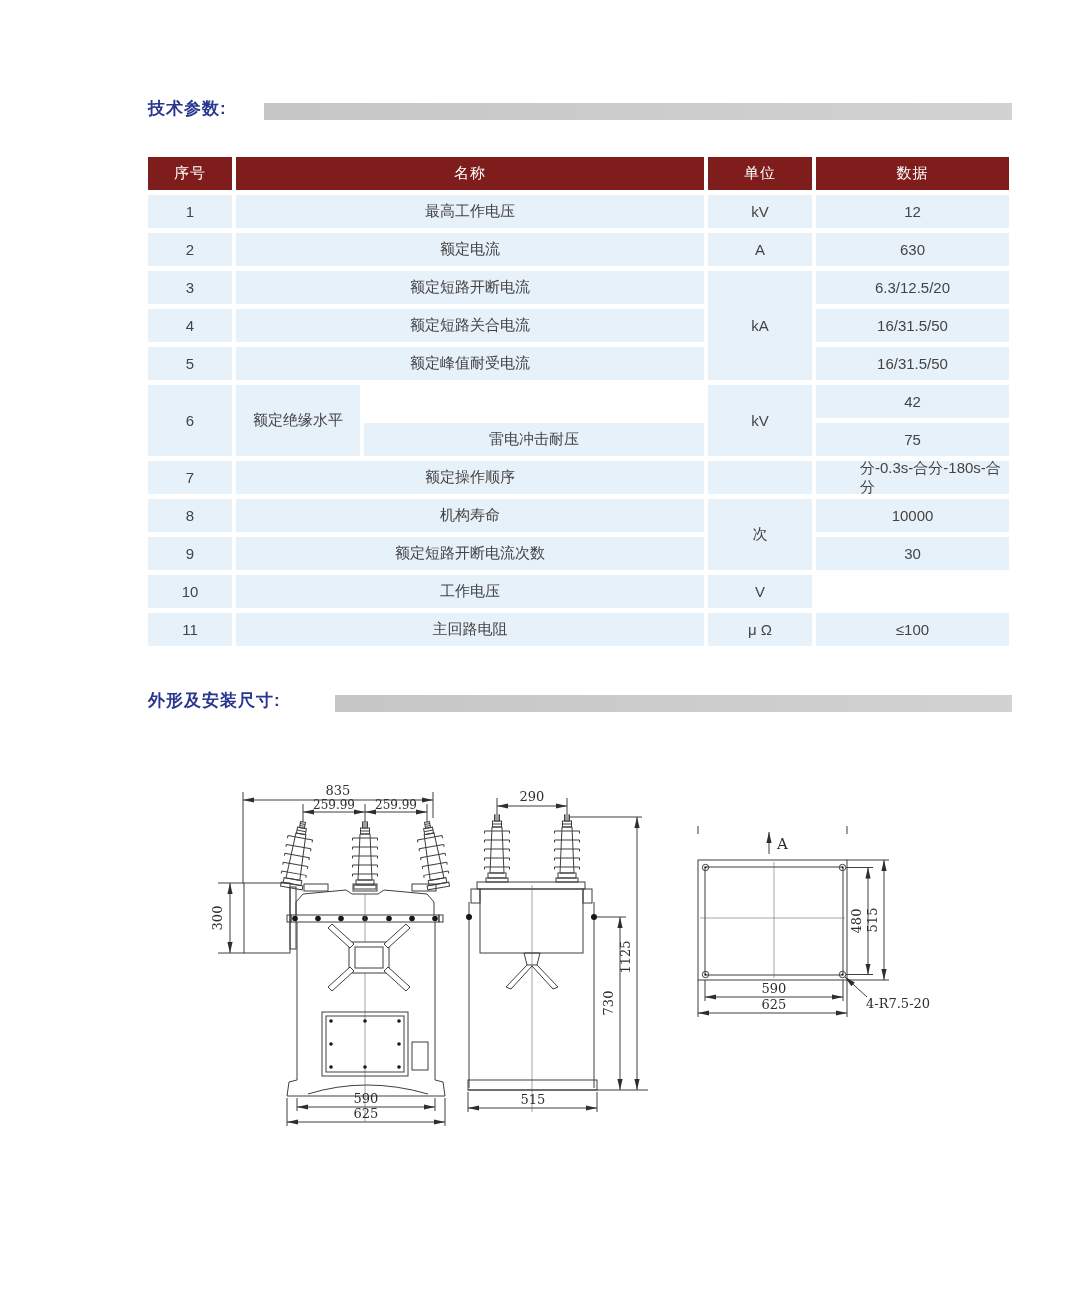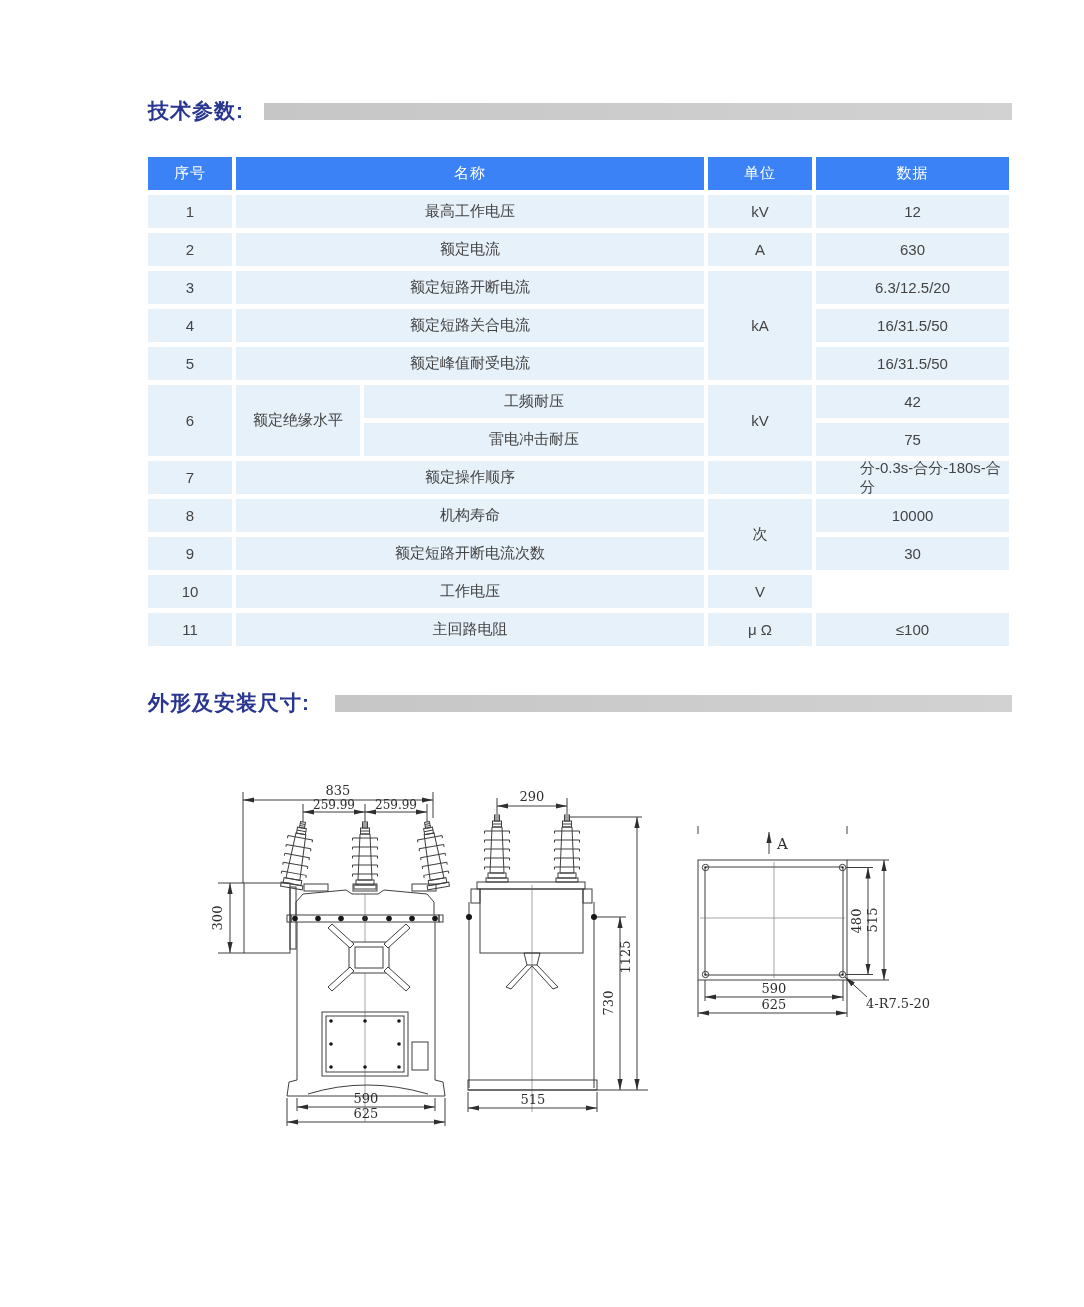--- a/index.html
+++ b/index.html
@@ -1,27 +1,27 @@
 <!DOCTYPE html>
 <html><head>
 <meta charset="utf-8">
 <style>
   html,body{margin:0;padding:0;background:#fff;}
   .page{position:relative;width:1084px;height:1307px;background:#ffffff;overflow:hidden;
         font-family:"Liberation Sans",sans-serif;}
-  .sec-title{position:absolute;left:148px;font-size:21px;font-weight:bold;color:#28368f;
+  .sec-title{position:absolute;left:148px;font-size:17px;font-weight:bold;color:#28368f;
              letter-spacing:1px;}
   .sec-bar{position:absolute;height:17px;background:linear-gradient(to right,#c6c6c6,#d2d2d2);}
   
   .t{position:absolute;left:148px;top:157px;display:grid;
      grid-template-columns:84px 124px 340px 104px 193px;
      gap:5px 4px;grid-auto-rows:33px;}
   .c{display:flex;align-items:center;justify-content:center;background:#e7f1fa;
      color:#444;font-size:15px;}
-  .h{background:#3b82f6;color:#ffffff;font-size:15px;letter-spacing:1px;}
+  .h{background:#7f1d1d;color:#ffffff;font-size:15px;letter-spacing:1px;}
   
   .draw{position:absolute;left:150px;top:770px;}
   .ln{stroke:#3f3f3f;stroke-width:1;fill:none;}
   .thin{stroke:#6a6a6a;stroke-width:0.6;fill:none;}
   .fillw{fill:#ffffff;stroke:#3f3f3f;stroke-width:1;}
   .bolt{fill:#161616;stroke:none;}
   .dim{font-family:"DejaVu Serif",serif;font-size:13px;fill:#2e2e2e;}
   .dimS{font-family:"DejaVu Serif",serif;font-size:12px;fill:#2e2e2e;}
 </style>
 </head>
@@ -55,21 +55,20 @@
     <div class="c" style="grid-column:5;grid-row:4;">6.3/12.5/20</div>
     <div class="c" style="grid-column:1;grid-row:5;">4</div>
     <div class="c" style="grid-column:2/4;grid-row:5;">额定短路关合电流</div>
     <div class="c" style="grid-column:5;grid-row:5;">16/31.5/50</div>
     <div class="c" style="grid-column:1;grid-row:6;">5</div>
     <div class="c" style="grid-column:2/4;grid-row:6;">额定峰值耐受电流</div>
     <div class="c" style="grid-column:5;grid-row:6;">16/31.5/50</div>
 
     <div class="c" style="grid-column:1;grid-row:7/9;">6</div>
     <div class="c" style="grid-column:2;grid-row:7/9;">额定绝缘水平</div>
-    <div class="c" style="grid-column:3;grid-row:7;">工频耐压</div>
     <div class="c" style="grid-column:3;grid-row:8;">雷电冲击耐压</div>
     <div class="c" style="grid-column:4;grid-row:7/9;">kV</div>
     <div class="c" style="grid-column:5;grid-row:7;">42</div>
     <div class="c" style="grid-column:5;grid-row:8;">75</div>
 
     <div class="c" style="grid-column:1;grid-row:9;">7</div>
     <div class="c" style="grid-column:2/4;grid-row:9;">额定操作顺序</div>
     <div class="c" style="grid-column:4;grid-row:9;"></div>
     <div class="c" style="grid-column:5;grid-row:9;padding-left:44px;">分-0.3s-合分-180s-合分</div>
 

